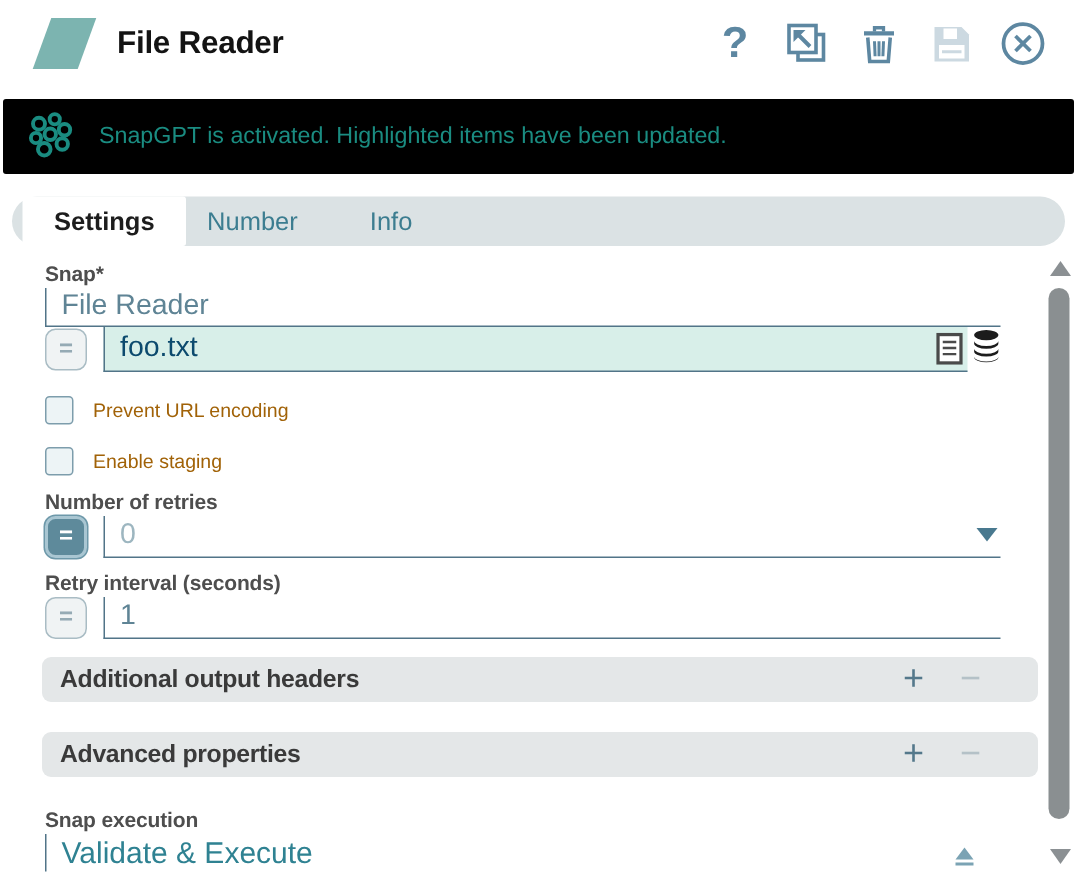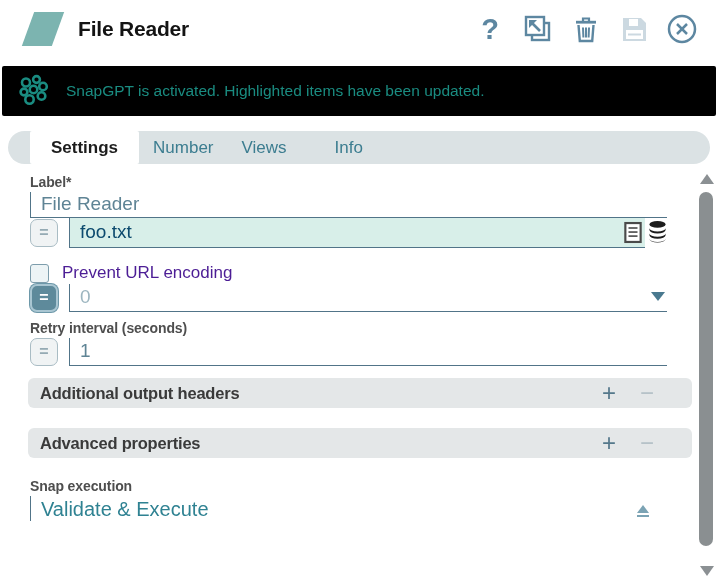--- a/index.html
+++ b/index.html
@@ -13,21 +13,21 @@
   .title{font-size:21px;font-weight:700;color:#131313;letter-spacing:-.2px;}
   .header-actions{margin-left:auto;display:flex;align-items:center;gap:16px;}
   .hicon{width:32px;height:32px;display:flex;align-items:center;justify-content:center;cursor:pointer;}
   .help-glyph{font-size:29px;font-weight:700;color:#5d87a1;line-height:1;}
   
   .banner{margin:8px 2px 0;height:50px;background:#000000;display:flex;align-items:center;padding:0 14px;border-radius:2px;}
   .banner-text{color:#1a8c81;font-size:15.5px;margin-left:16px;}
   
   .tabbar{margin:15px 8px 0;height:33px;background:#dbe2e4;border-radius:17px;display:flex;align-items:stretch;}
   .tab{display:flex;align-items:center;font-size:17px;color:#3c7d90;padding:0 14px;cursor:pointer;}
-  .tab.active{background:#fff;color:#1d1d1d;font-weight:700;margin-left:22px;padding:0 21px;border-radius:2px;}
+  .tab.active{background:#fff;color:#1d1d1d;font-weight:700;margin-left:7px;padding:0 21px;border-radius:2px;}
   .tab.info{margin-left:20px;}
   
   .content{position:relative;padding:6px 51px 0 30px;}
   .flabel{font-size:14px;font-weight:700;color:#4e4e4e;letter-spacing:-.1px;height:16px;margin:0 0 2px;}
   .m4{margin-top:4px}.m6{margin-top:20px}.m8{margin-top:8px}.m10{margin-top:10px}.m12{margin-top:12px}.m14{margin-top:14px}
   .frow{display:flex;align-items:stretch;}
   .uinput{flex:1;border:none;border-left:1px solid#517488;border-bottom:1px solid #517488;background:transparent;
           font-family:inherit;font-size:19px;color:#5f8495;padding:2px 10px 4px;outline:none;min-width:0;}
   .row-label .uinput{height:26px;box-sizing:border-box;}
   .h30{height:30px;box-sizing:border-box;}
@@ -35,21 +35,21 @@
   .expr-toggle{width:28px;height:28px;box-sizing:border-box;border:1px solid #a9bcc4;border-radius:7px;background:#f0f3f4;
           color:#95aab4;font-weight:700;font-size:16px;display:flex;align-items:center;justify-content:center;
           margin-right:11px;align-self:center;cursor:pointer;}
   .expr-toggle.active{background:#5e8a9b;color:#fff;border:2px solid #a9c6d2;box-shadow:0 0 0 1px #6d98a9;}
   .file-box{flex:1;display:flex;align-items:center;background:#d8efe9;border-left:1px solid #517488;border-bottom:1px solid #517488;position:relative;padding-right:26px;}
   .file-box .uinput{border:none;color:#0c4a6e;}
   .doc-btn{position:absolute;right:3px;top:3px;cursor:pointer;}
   .db-btn{align-self:center;margin-left:3px;cursor:pointer;}
   .cbrow{display:flex;align-items:center;height:22px;}
   .checkbox{width:19px;height:19px;box-sizing:border-box;border:1.5px solid #7d9dac;border-radius:3px;background:#edf4f6;margin-right:13px;cursor:pointer;}
-  .cblabel{font-size:17px;color:#4c1d95;}
+  .cblabel{font-size:13px;color:#a16207;}
   .sel-box{flex:1;position:relative;display:flex;align-items:stretch;}
   .sel-box .uinput{padding-right:28px;}
   .uinput.placeholder{color:#9db6c0;}
   .dd-arrow{position:absolute;right:2px;top:8px;width:0;height:0;border-left:7px solid transparent;border-right:7px solid transparent;border-top:9px solid #49798f;cursor:pointer;}
   .accordion{height:30px;background:#e4e7e8;border-radius:6px;display:flex;align-items:center;padding:0 38px 0 12px;margin-left:-2px;margin-right:-25px;}
   .acc-title{font-size:16.5px;font-weight:700;color:#3a3a3a;letter-spacing:-.2px;}
   .acc-actions{margin-left:auto;display:flex;gap:24px;align-items:center;}
   .acc-plus{font-size:24px;font-weight:400;color:#54788b;line-height:1;cursor:pointer;}
   .acc-minus{font-size:24px;font-weight:400;color:#b4c1c7;line-height:1;cursor:pointer;}
   .exec-row{display:flex;align-items:flex-end;width:620px;}
@@ -123,27 +123,26 @@
         <circle cx="25.5" cy="22" r="3.8"></circle>
         <circle cx="13.5" cy="25.5" r="4.2"></circle>
       </g>
     </svg>
     <span class="banner-text">SnapGPT is activated. Highlighted items have been updated.</span>
   </div>
 
   <div class="tabbar">
     <div class="tab active">Settings</div>
     <div class="tab">Number</div>
-    <div class="tab">Views</div>
     <div class="tab info">Info</div>
   </div>
 
   <div class="content">
 
-    <div class="flabel m4">Label*</div>
+    <div class="flabel m4">Snap*</div>
     <div class="frow row-label">
       <input class="uinput" type="text" value="File Reader" style="">
     </div>
 
     <div class="frow">
       <div class="expr-toggle">
         <span>=</span>
       </div>
       <div class="file-box h30">
         <input class="uinput" type="text" value="foo.txt" style="">
@@ -166,21 +165,26 @@
           </g>
         </svg>
       </div>
     </div>
 
     <div class="cbrow m14">
       <div class="checkbox"></div>
       <span class="cblabel">Prevent URL encoding</span>
     </div>
 
-
+    <div class="cbrow m12">
+      <div class="checkbox"></div>
+      <span class="cblabel">Enable staging</span>
+    </div>
+
+    <div class="flabel m8">Number of retries</div>
     <div class="frow">
       <div class="expr-toggle active">
         <span>=</span>
       </div>
       <div class="sel-box">
         <input class="uinput placeholder h28" type="text" value="0" style="">
         <div class="dd-arrow"></div>
       </div>
     </div>
 

